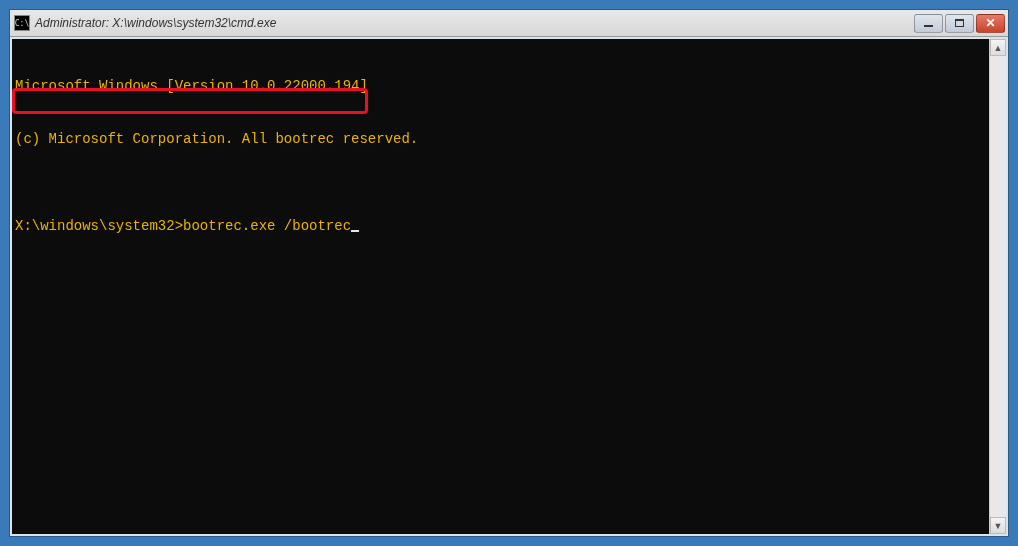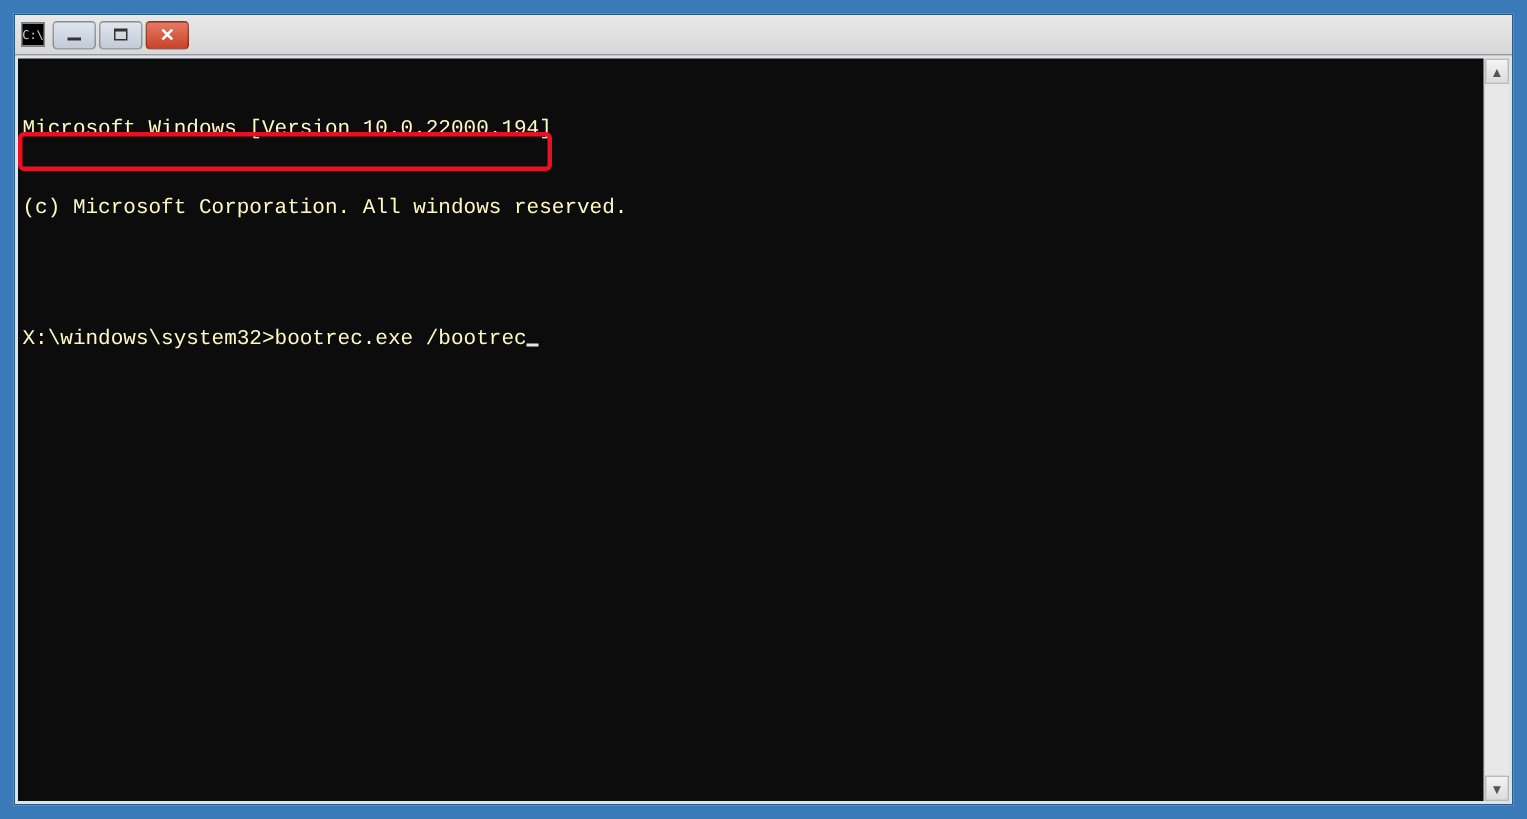--- a/index.html
+++ b/index.html
@@ -90,21 +90,21 @@
     }
     .client-area {
       flex: 1;
       display: flex;
       padding: 2px;
       background: #dde3ea;
     }
     .terminal {
       flex: 1;
       background: #0c0c0c;
-      color: #fef9c3;
+      color: #eab308;
       font-family: Consolas, "Courier New", monospace;
       font-size: 14px;
       line-height: 1.25;
       padding: 4px 3px;
       position: relative;
       white-space: pre;
       overflow: hidden;
     }
     .line { white-space: pre; }
     .highlight-box {
@@ -145,36 +145,37 @@
       flex: 1;
       background: #e8e8e8;
     }
   </style>
 </head>
 <body>
 
 <div class="window">
   <div class="titlebar">
     <div class="titlebar-icon">C:\</div>
+    <div class="titlebar-text">Administrator: X:\windows\system32\cmd.exe</div>
     <div class="window-controls">
       <div class="win-btn btn-min">
         <div class="glyph"></div>
       </div>
       <div class="win-btn btn-max">
         <div class="glyph"></div>
       </div>
       <div class="win-btn btn-close">
         <div class="glyph">✕</div>
       </div>
     </div>
   </div>
   <div class="client-area">
     <div class="terminal">
       <div class="line">Microsoft Windows [Version 10.0.22000.194]</div>
-      <div class="line">(c) Microsoft Corporation. All windows reserved.</div>
+      <div class="line">(c) Microsoft Corporation. All bootrec reserved.</div>
       <div class="line"></div>
       <div class="line"><span>X:\windows\system32&gt;</span><span>bootrec.exe /bootrec</span><span class="cursor"></span></div>
       <div class="highlight-box"></div>
     </div>
     <div class="scrollbar">
       <div class="sb-btn">
         <span>▲</span>
       </div>
       <div class="sb-track"></div>
       <div class="sb-btn">

